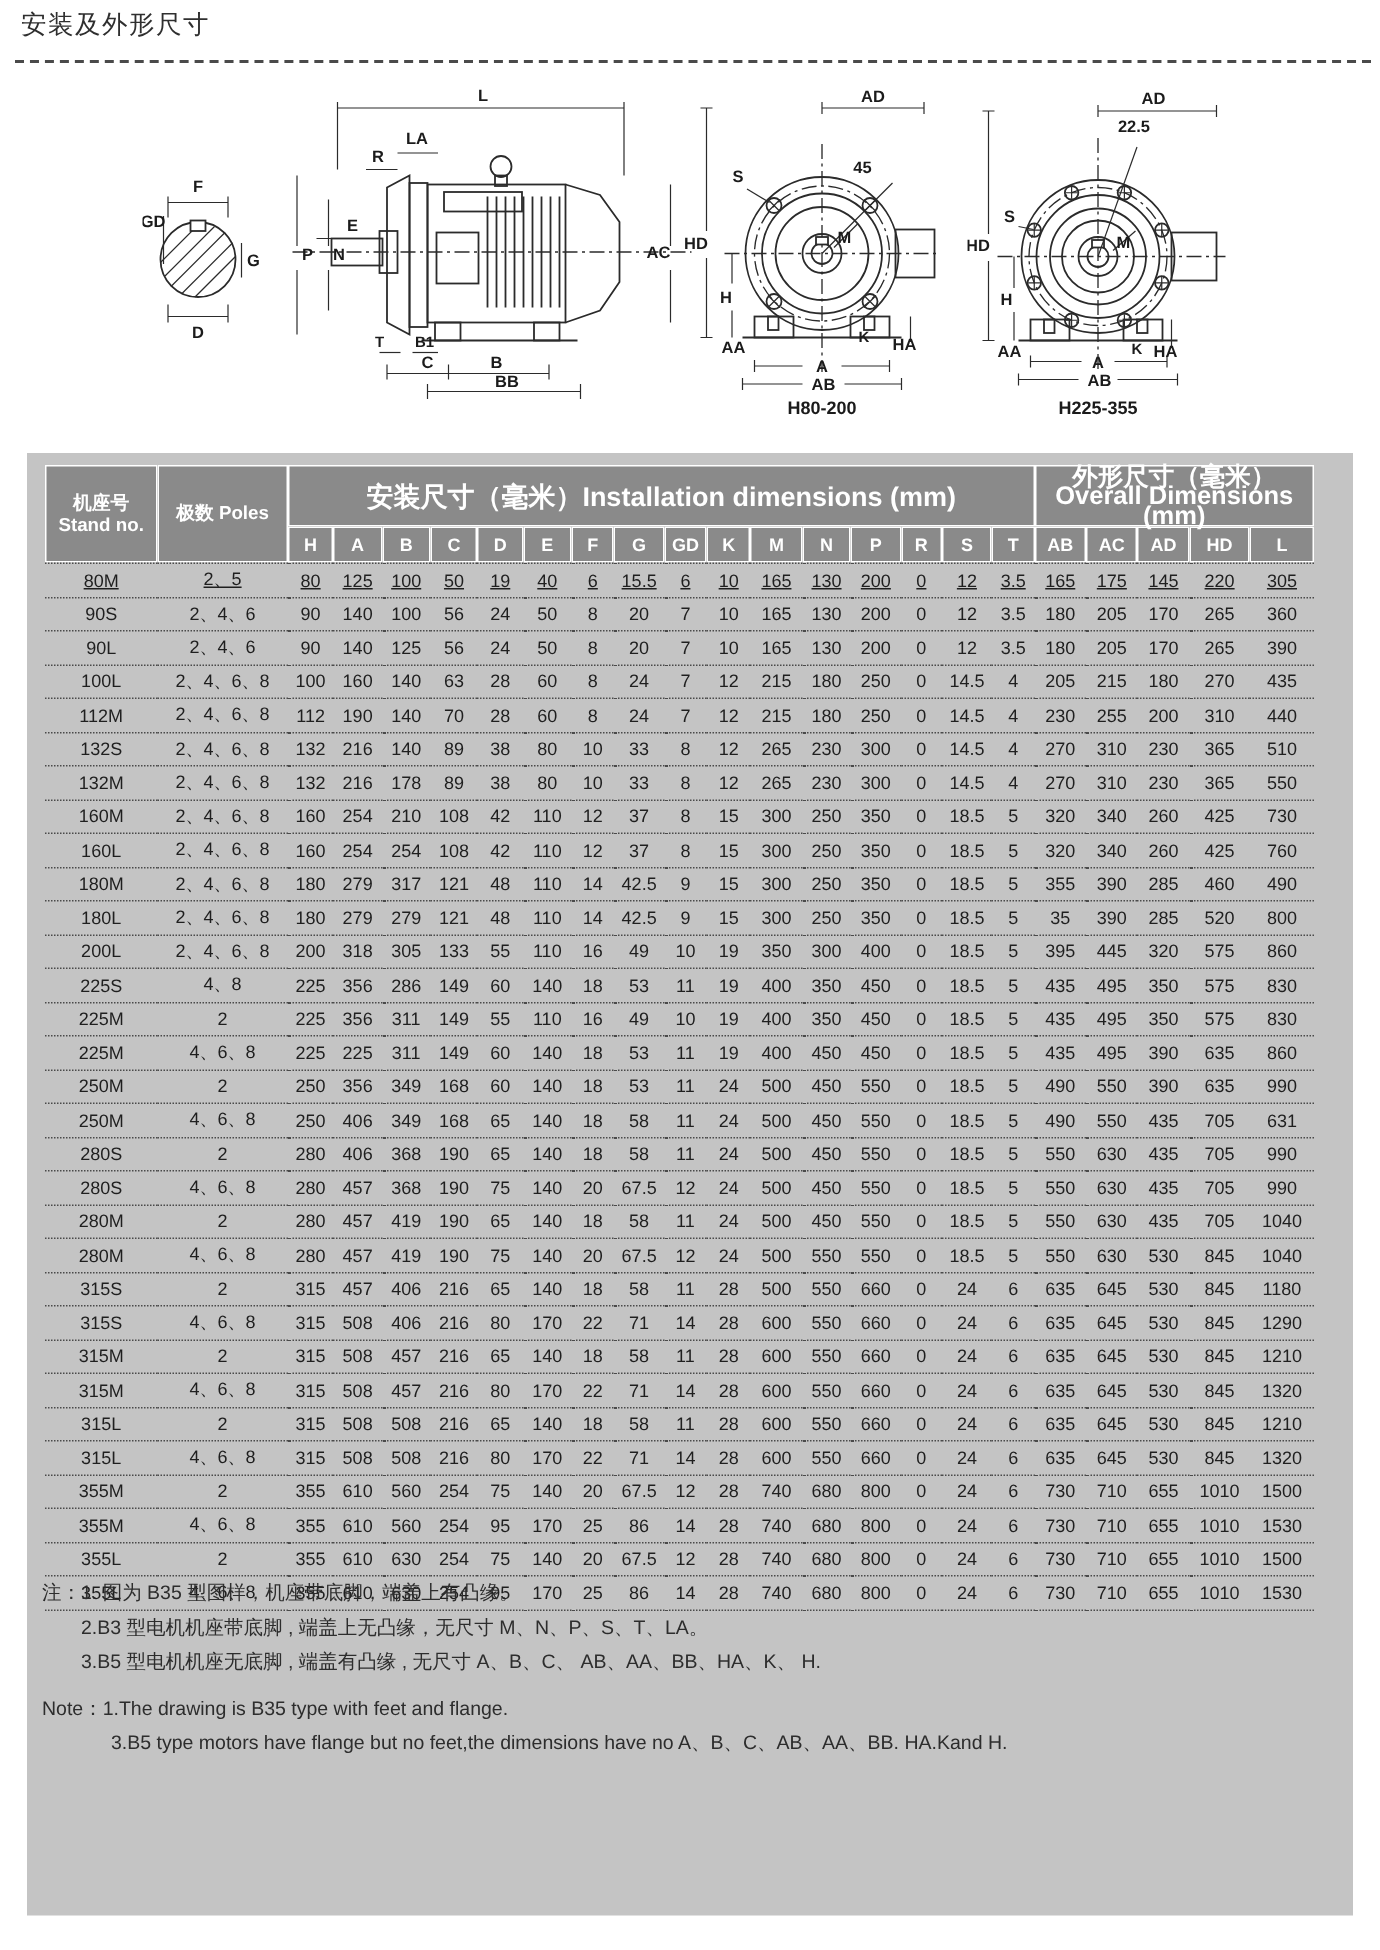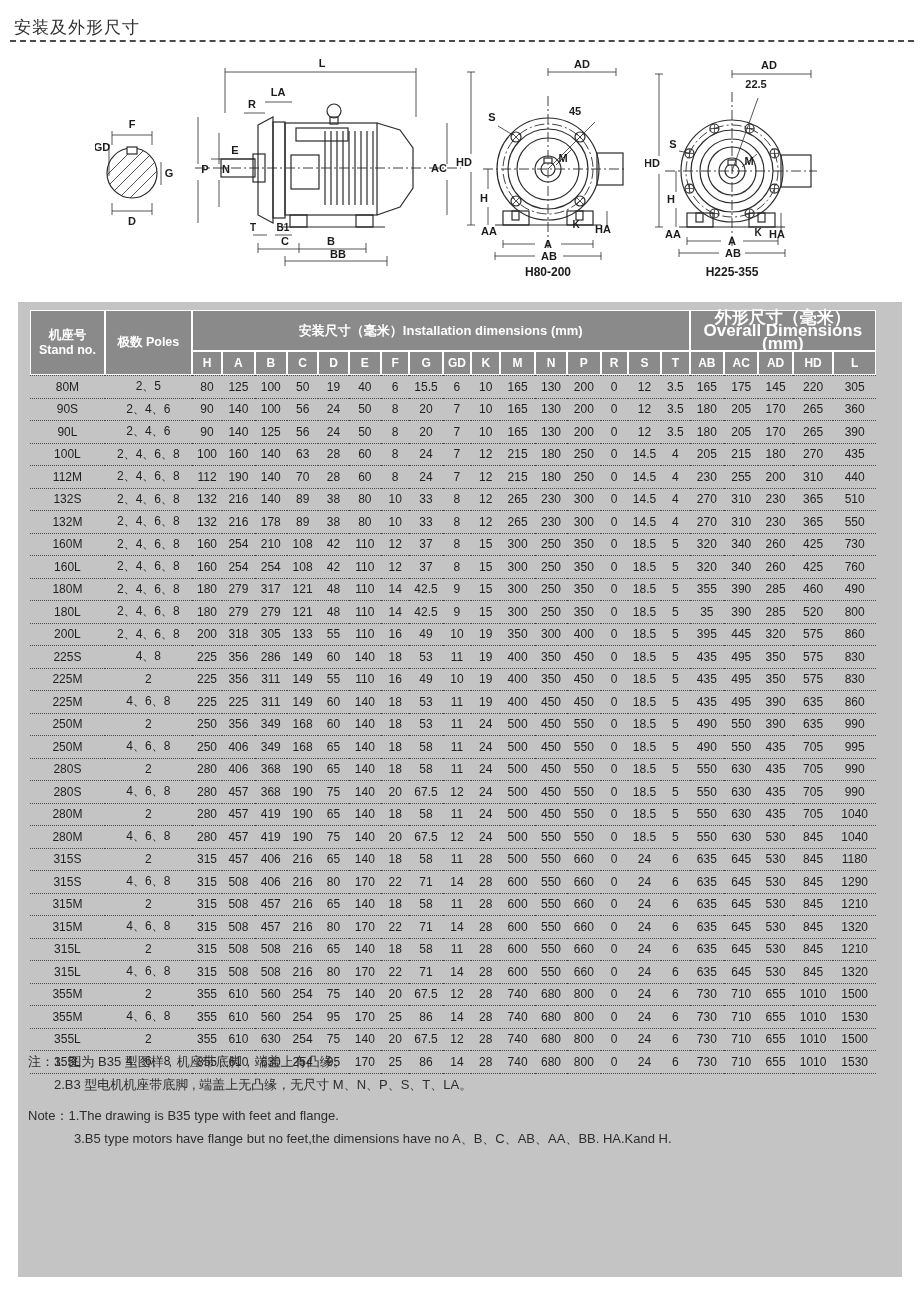--- a/index.html
+++ b/index.html
@@ -1,21 +1,21 @@
 <!DOCTYPE html>
 <html><head>
 <meta charset="utf-8">
 <style>
   html,body{margin:0;padding:0;}
   body{
     width:920px;height:1300px;position:relative;background:#ffffff;
     font-family:"Liberation Sans",sans-serif;color:#222;overflow:hidden;
   }
   .page-title{
-    position:absolute;left:14px;top:16px;font-size:17px;color:#2f2f2f;
+    position:absolute;left:14px;top:5px;font-size:17px;color:#2f2f2f;
     letter-spacing:1px;font-weight:normal;
   }
   .title-rule{
     position:absolute;left:10px;top:40px;width:904px;height:0;
     border-top:2px dashed #4a4a4a;
   }
   
   .drawing{position:absolute;}
   #dw-side{left:95px;top:55px;}
   #dw-small{left:455px;top:58px;}
@@ -38,29 +38,29 @@
     background:#c4c4c4;
   }
   table.dims{
     border-collapse:separate;border-spacing:0;table-layout:fixed;
     margin:8px 0 0 12px;width:846px;
   }
   table.dims th{
     background:#8a8a8a;color:#ffffff;font-weight:bold;border:1px solid #ffffff;
     text-align:center;vertical-align:middle;padding:0;
   }
-  th.group-main{font-size:13px;height:34px;margin-top:44px;}
+  th.group-main{font-size:18px;height:34px;margin-top:44px;}
   th.group-side{font-size:12.5px;line-height:15px;}
   th.group-overall{font-size:17px;line-height:13px;}
   th.letter{background:#9d9d9d;font-size:12px;height:22px;}
   table.dims tbody td{
     height:21.5px;padding:0;text-align:center;font-size:12px;color:#1f1f1f;
     border-bottom:1px dotted #4a4a4a;white-space:nowrap;overflow:hidden;
   }
-  table.dims tbody tr:first-child td{border-top:1px dotted #4a4a4a;}
+  table.dims tbody tr:first-child td{border-top:1px dotted #4a4a4a;text-decoration:underline;}
   td.stand{font-size:12px;}
   td.poles{font-size:12px;}
   
   .notes{position:absolute;left:10px;top:748px;width:860px;}
   .note-line{font-size:13px;color:#2d2d2d;line-height:23px;white-space:nowrap;}
   .note-line.ind-zh{padding-left:26px;}
   .note-line.ind-en{padding-left:46px;}
   .note-line.en-first{margin-top:8px;}
 </style>
 </head>
@@ -778,21 +778,21 @@
           <td>500</td>
           <td>450</td>
           <td>550</td>
           <td>0</td>
           <td>18.5</td>
           <td>5</td>
           <td>490</td>
           <td>550</td>
           <td>435</td>
           <td>705</td>
-          <td>995</td>
+          <td>631</td>
         </tr>
         <tr>
           <td class="stand">280S</td>
           <td class="poles">2</td>
           <td>280</td>
           <td>406</td>
           <td>368</td>
           <td>190</td>
           <td>65</td>
           <td>140</td>
@@ -1135,16 +1135,17 @@
           <td>710</td>
           <td>655</td>
           <td>1010</td>
           <td>1530</td>
         </tr>
       </tbody>
   </table>
   <div class="notes" id="notes">
       <div class="note-line">注：1. 图为 B35 型图样，机座带底脚，端盖上有凸缘。</div>
       <div class="note-line ind-zh">2.B3 型电机机座带底脚 , 端盖上无凸缘，无尺寸 M、N、P、S、T、LA。</div>
+      <div class="note-line ind-zh">3.B5 型电机机座无底脚 , 端盖有凸缘 , 无尺寸 A、B、C、 AB、AA、BB、HA、K、 H.</div>
       <div class="note-line en-first">Note：1.The drawing is B35 type with feet and flange.</div>
       <div class="note-line ind-en">3.B5 type motors have flange but no feet,the dimensions have no A、B、C、AB、AA、BB. HA.Kand H.</div>
     </div>
 </div>
 
 </body></html>

